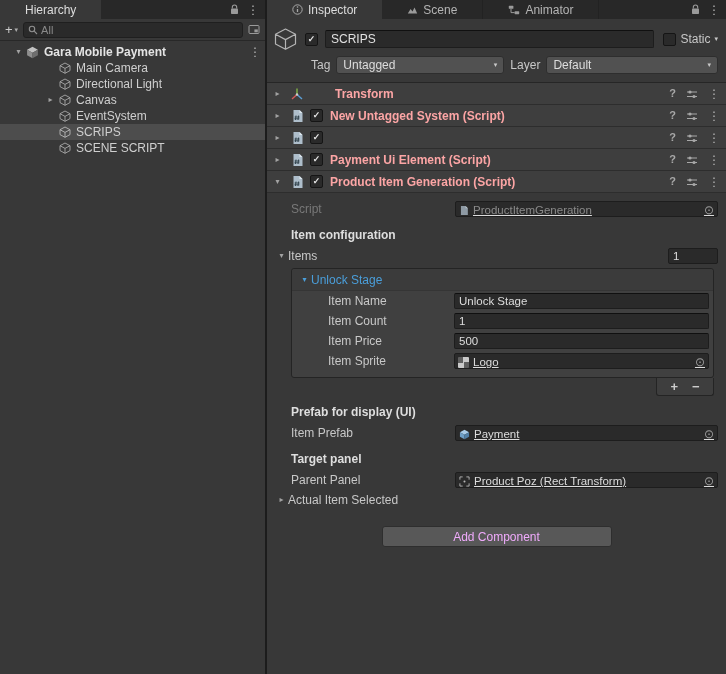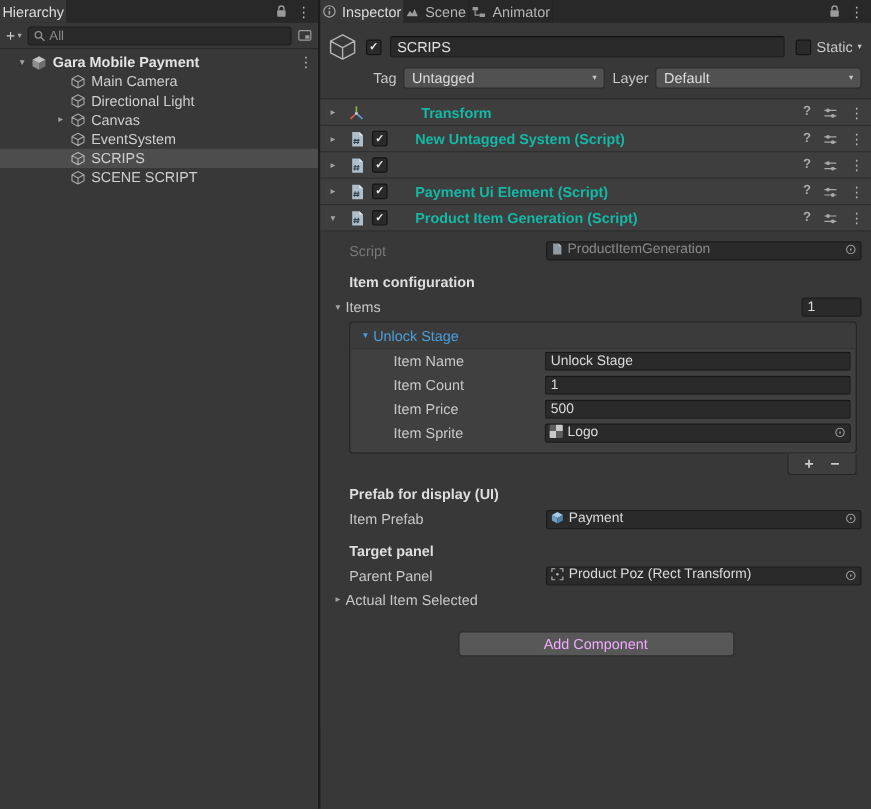--- a/index.html
+++ b/index.html
@@ -14,21 +14,21 @@
   }
   svg { display:block; }
 
   
   .hierarchy { position:absolute; left:0; top:0; width:265px; height:674px; background:#383838; }
   .splitter  { position:absolute; left:265px; top:0; width:2px; height:674px; background:#1C1C1C; }
   .inspector { position:absolute; left:267px; top:0; width:459px; height:606px; background:#383838; }
 
   
   .tabbar { height:19px; background:#282828; display:flex; align-items:stretch; }
-  .tab { display:flex; align-items:center; gap:5px; padding:0 2px; color:#B4B4B4; border-right:1px solid #222; }
+  .tab { display:flex; align-items:center; gap:5px; padding:0 25px; color:#B4B4B4; border-right:1px solid #222; }
   .tab.active { background:#383838; color:#DDDDDD; border-right:none; }
   .tabbar-right { margin-left:auto; display:flex; align-items:center; gap:8px; padding-right:6px; }
   .kebab { font-size:12px; color:#B8B8B8; line-height:1; }
 
   
   .h-toolbar { height:22px; display:flex; align-items:center; gap:5px; padding:0 5px; border-bottom:1px solid #282828; }
   .add-btn { display:flex; align-items:center; color:#CCCCCC; font-size:13px; gap:2px; }
   .mini-arrow { font-size:7px; color:#AAAAAA; }
   .search { flex:1; height:16px; background:#2A2A2A; border:1px solid #1F1F1F; border-radius:3px; display:flex; align-items:center; padding:0 4px; gap:3px; }
   .search input { background:transparent; border:none; outline:none; color:#CFCFCF; font-size:11px; width:100%; font-family:inherit; }
@@ -56,33 +56,33 @@
   .dropdown { height:18px; background:#515151; border:1px solid #2E2E2E; border-radius:3px; display:flex; align-items:center; padding:0 6px; color:#DDDDDD; }
   .dropdown .dd-arrow { margin-left:auto; padding-left:8px; }
   .dd-tag { width:168px; }
   .dd-layer { flex:1; }
   .lab { color:#C8C8C8; }
 
   
   .comp-list { border-top:1px solid #262626; }
   .comp { height:22px; background:#3E3E3E; border-bottom:1px solid #2D2D2D; display:flex; align-items:center; padding:0 6px 0 4px; gap:5px; }
   .comp-icon { width:16px; height:16px; flex:none; display:flex; align-items:center; justify-content:center; }
-  .comp-name { font-weight:bold; color:#14b8a6; margin-left:18px; white-space:nowrap; }
+  .comp-name { font-weight:bold; color:#fca5a5; margin-left:2px; white-space:nowrap; }
   .comp-spacer { width:18px; flex:none; }
   .comp-right { margin-left:auto; display:flex; align-items:center; gap:10px; color:#A8A8A8; }
   .help-i { font-size:11px; font-weight:bold; color:#A8A8A8; line-height:1; }
 
   
   .insp-body { padding-top:6px; }
   .prop-row { height:20px; display:flex; align-items:center; padding:0 8px 0 24px; }
   .prop-label { width:164px; flex:none; color:#C8C8C8; white-space:nowrap; }
   .prop-label.disabled { color:#787878; }
   .field-wrap { flex:1; min-width:0; }
   .tinput { width:100%; height:16px; background:#2A2A2A; border:1px solid #1D1D1D; border-top-color:#101010; border-radius:2px; color:#DCDCDC; font-size:11.5px; padding:0 4px; font-family:inherit; outline:none; }
-  .ofield { height:16px; background:#2A2A2A; border:1px solid #1D1D1D; border-radius:2px; display:flex; align-items:flex-start; padding:0 3px; gap:4px; color:#DCDCDC; font-size:11.5px; }
+  .ofield { height:16px; background:#2A2A2A; border:1px solid #1D1D1D; border-radius:2px; display:flex; align-items:flex-end; padding:0 3px; gap:4px; color:#DCDCDC; font-size:11.5px;text-decoration:underline; }
   .ofield .otext { flex:1; white-space:nowrap; overflow:hidden; }
   .ofield.disabled .otext { color:#8A8A8A; }
   .picker { font-size:12px; color:#9A9A9A; line-height:1; }
   .section-h { font-weight:bold; color:#DEDEDE; padding:9px 8px 4px 24px; }
   .items-row { height:20px; display:flex; align-items:center; padding:0 8px; }
   .items-row .size-input { width:50px; margin-left:auto; height:16px; background:#2A2A2A; border:1px solid #1D1D1D; border-radius:2px; color:#DCDCDC; font-size:11.5px; padding:0 4px; font-family:inherit; outline:none; }
 
   .list-box { margin:2px 12px 0 24px; background:#404040; border:1px solid #242424; border-radius:3px; padding-bottom:6px; }
   .list-head { height:22px; display:flex; align-items:center; padding:0 6px; background:#3B3B3B; border-bottom:1px solid #353535; border-radius:3px 3px 0 0; }
   .list-head .fold { color:#4A9EDA; }

